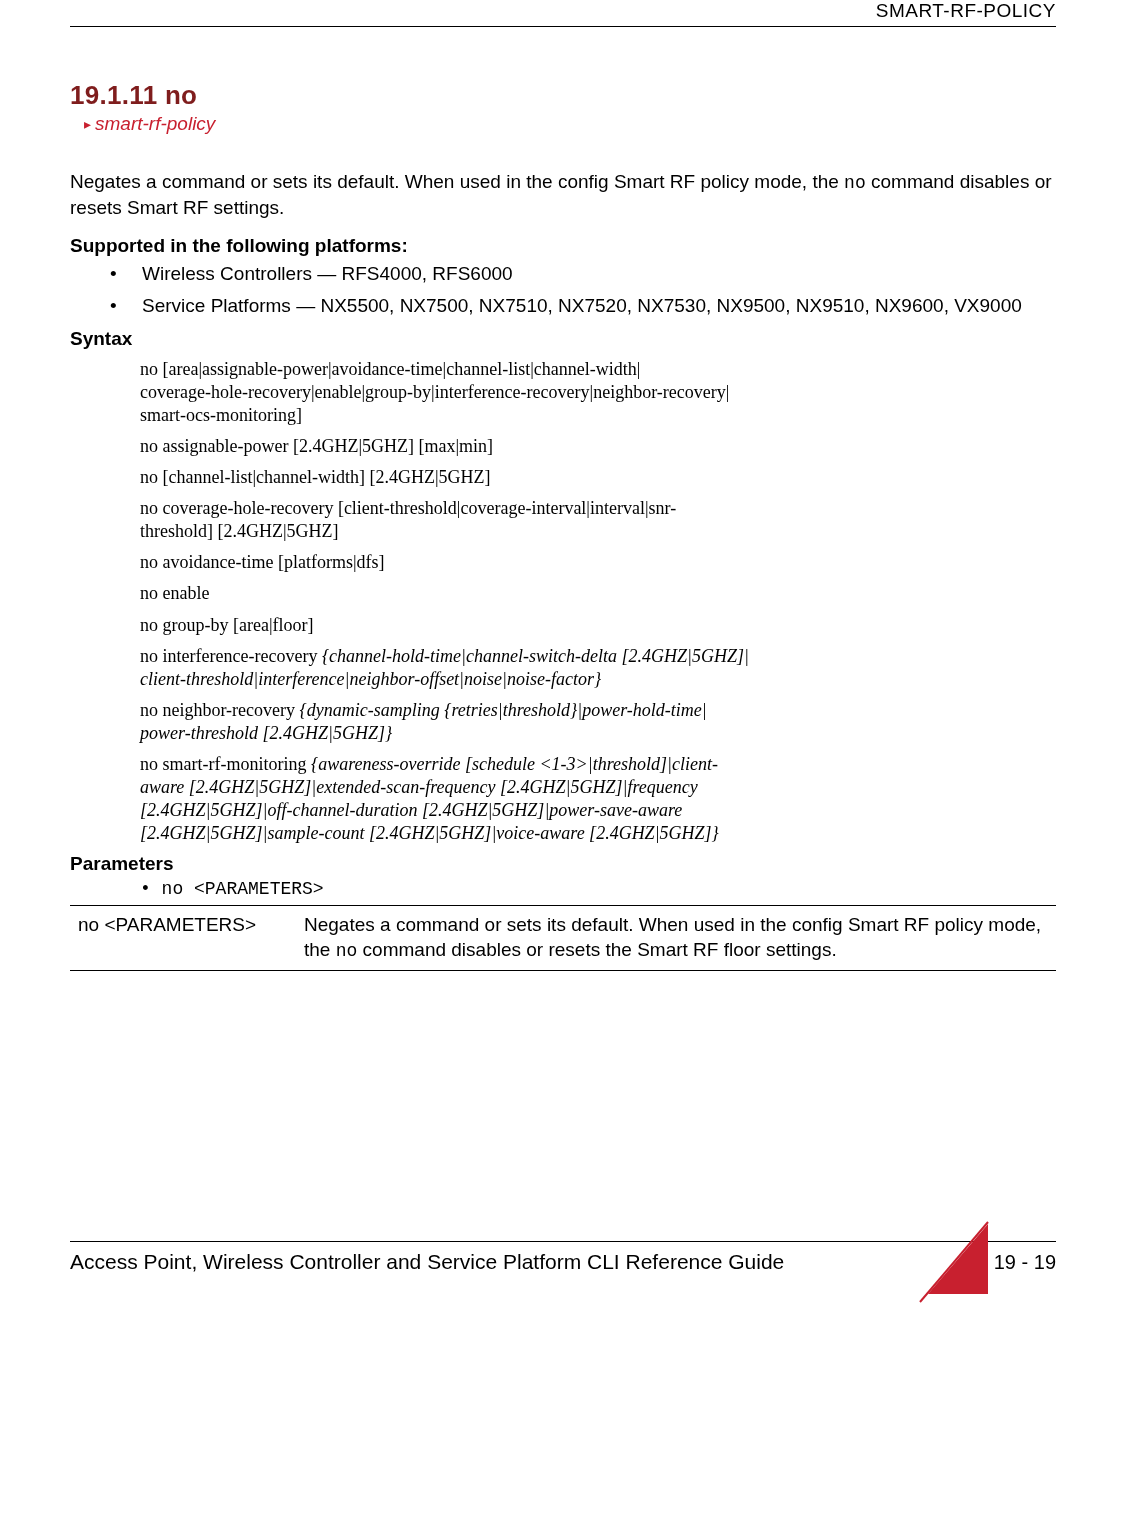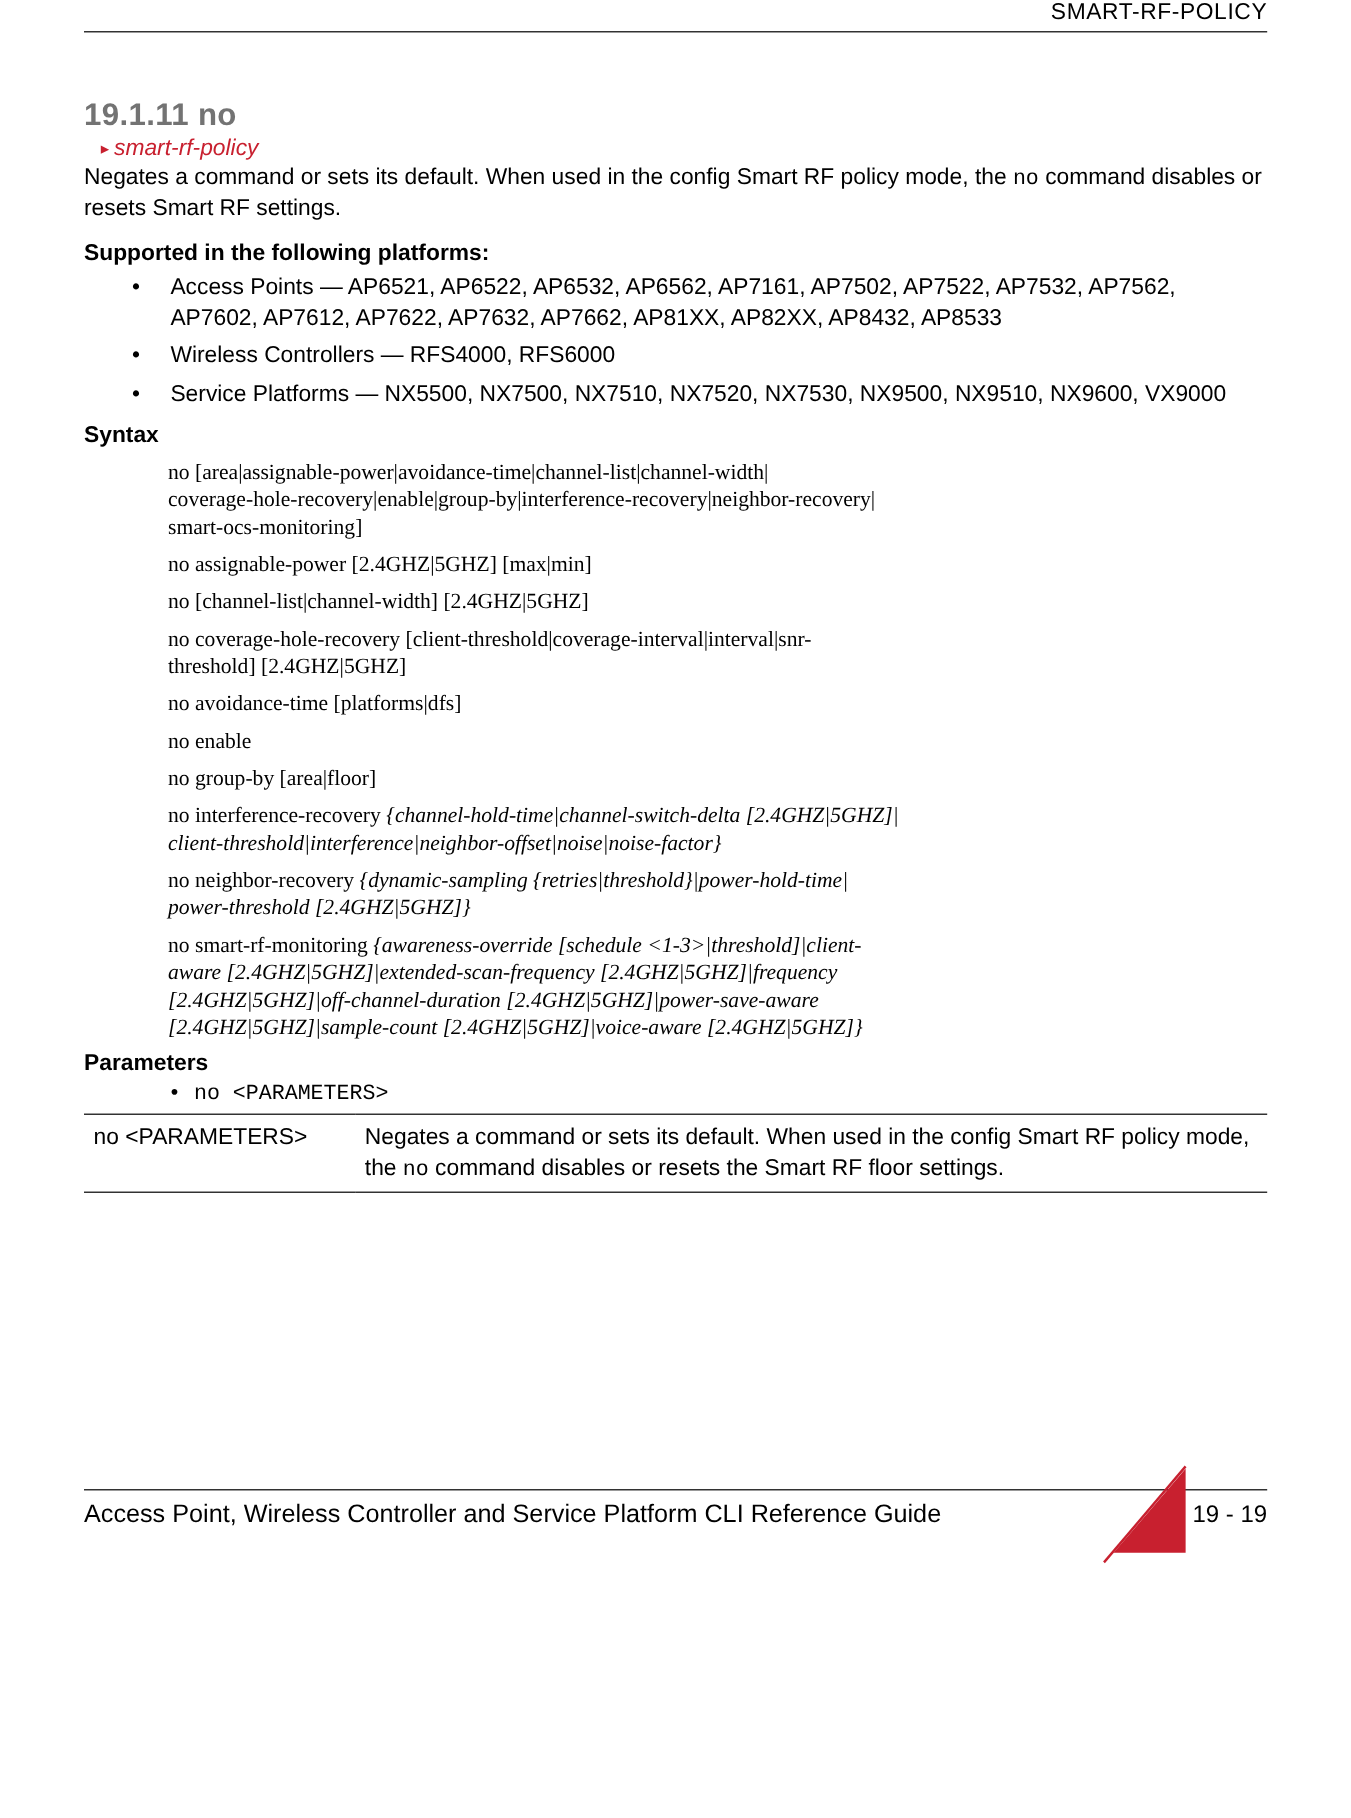--- a/index.html
+++ b/index.html
@@ -36,31 +36,31 @@
     letter-spacing: 0.5px;
     font-weight: 300;
   }
   .content {
     position: absolute;
     left: 70px;
     right: 70px;
     top: 80px;
   }
   h1.section {
-    color: #737373;
+    color: #7f1d1d;
     font-size: 26px;
     font-weight: 700;
     margin: 0 0 2px 0;
     letter-spacing: 0.3px;
   }
   .breadcrumb {
     color: #c8202f;
     font-style: italic;
     font-size: 19px;
-    margin: 0 0 0 14px;
+    margin: 0 0 34px 14px;
     font-weight: 300;
   }
   .breadcrumb .arrow {
     font-style: normal;
     margin-right: 4px;
     font-size: 14px;
     display:inline-block;
     vertical-align: 1px;
   }
   p.body {
@@ -171,21 +171,20 @@
     <div class="breadcrumb">
       <span class="arrow">▸</span><span>smart-rf-policy</span>
     </div>
 
     <p class="body">
       <span>Negates a command or sets its default. When used in the config Smart RF policy mode, the </span><span class="mono">no</span><span> command disables or resets Smart RF settings.</span>
     </p>
 
     <h2 class="sub">Supported in the following platforms:</h2>
     <ul class="platforms">
-      <li>Access Points — AP6521, AP6522, AP6532, AP6562, AP7161, AP7502, AP7522, AP7532, AP7562, AP7602, AP7612, AP7622, AP7632, AP7662, AP81XX, AP82XX, AP8432, AP8533</li>
       <li>Wireless Controllers — RFS4000, RFS6000</li>
       <li>Service Platforms — NX5500, NX7500, NX7510, NX7520, NX7530, NX9500, NX9510, NX9600, VX9000</li>
     </ul>
 
     <h2 class="sub">Syntax</h2>
 
     <div class="codeblock">no [area|assignable-power|avoidance-time|channel-list|channel-width|
 coverage-hole-recovery|enable|group-by|interference-recovery|neighbor-recovery|
 smart-ocs-monitoring]</div>
     <div class="codeblock">no assignable-power [2.4GHZ|5GHZ] [max|min]</div>

